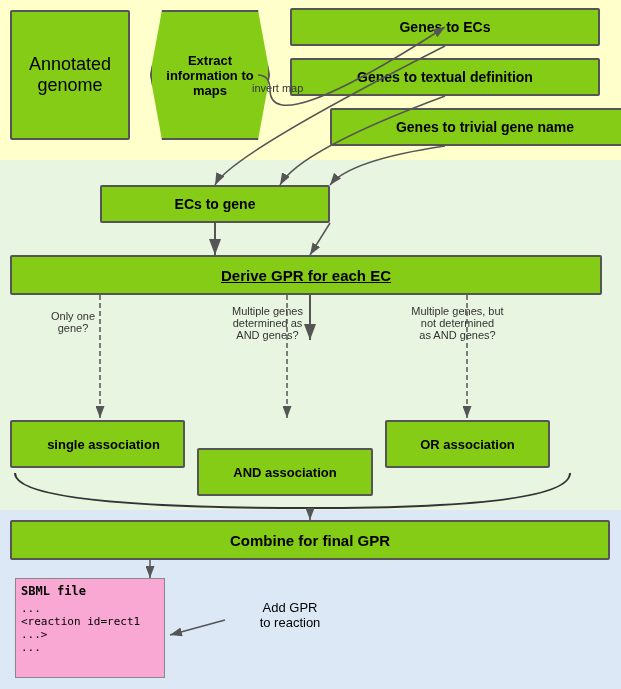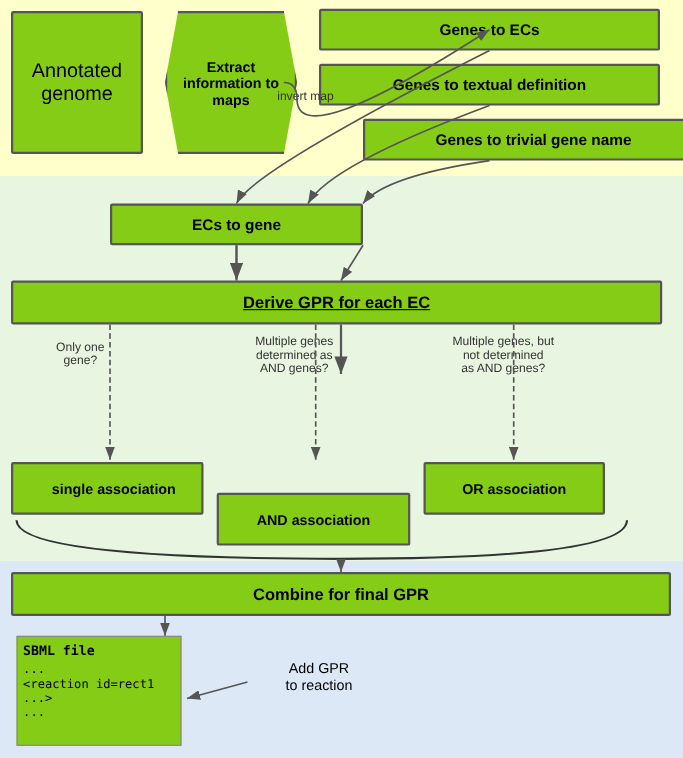--- a/index.html
+++ b/index.html
@@ -168,21 +168,21 @@
       font-size: 15px;
     }
 
     
     #sbml-box {
       position: absolute;
       left: 15px;
       top: 578px;
       width: 150px;
       height: 100px;
-      background: #84cc16;
+      background: #f9a8d4;
       border: 1.5px solid #888;
       padding: 5px;
       font-size: 11px;
       font-family: monospace;
     }
 
     #sbml-title {
       font-weight: bold;
       font-size: 12px;
       margin-bottom: 4px;

